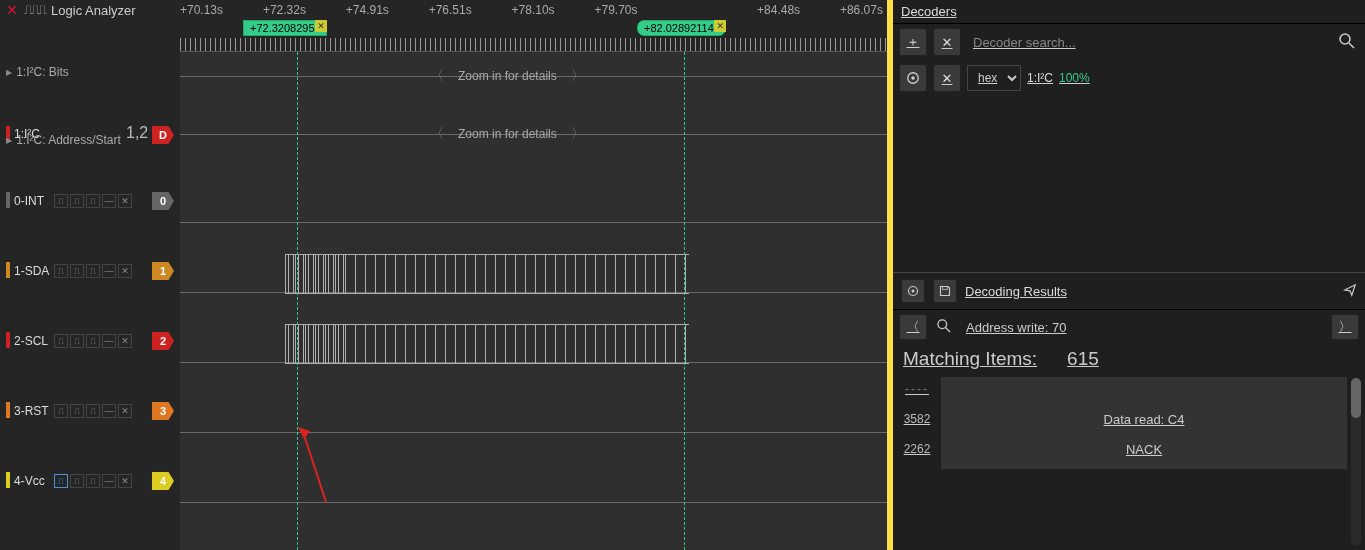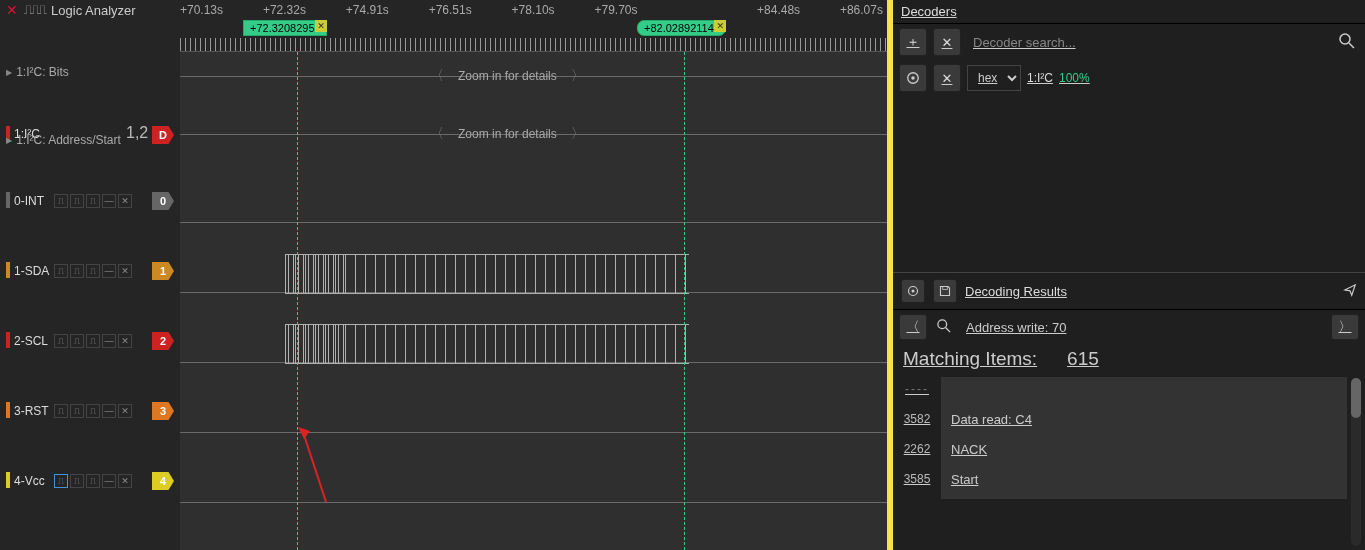--- a/index.html
+++ b/index.html
@@ -142,21 +142,21 @@
 .rp-match { padding: 4px 10px; color:#ccc; font-size:19px; }
 .rp-match .num { margin-left: 30px; }
 
 .rp-table { flex: 1; overflow: hidden; position: relative; }
 .rp-thead {
   background: #3a5568; color: #ddd; padding: 6px 8px; text-align: center; font-size: 13px;
   margin-left: 48px;
 }
 .rp-row-item { display: flex; height: 30px; align-items: center; }
 .rp-row-id { width: 48px; text-align: center; color: #bbb; font-size: 12px; }
-.rp-row-val { flex: 1; padding: 12px 10px; background: #333; margin-right: 18px; color: #ccc; font-size: 13px;}
+.rp-row-val { flex: 1; padding: 12px 10px; background: #333; margin-right: 18px; color: #ccc; font-size: 13px; text-align: center;}
 .rp-row-item.dash .rp-row-id { color:#777; letter-spacing:2px; }
 .rp-scroll { position:absolute; right:4px; top:4px; width:10px; bottom:4px; background:#2a2a2a; border-radius:5px; }
 .rp-thumb { position:absolute; right:4px; top:4px; width:10px; height:40px; background:#666; border-radius:5px; }
 
 sup { font-size: 0.7em; }
 </style>
 </head>
 <body>
 
 <div class="left-panel">
@@ -397,20 +397,16 @@
           <div class="rp-row-val"></div>
         </div>
         <div class="rp-row-item">
           <div class="rp-row-id">3582</div>
           <div class="rp-row-val">Data read: C4</div>
         </div>
         <div class="rp-row-item">
           <div class="rp-row-id">2262</div>
           <div class="rp-row-val">NACK</div>
         </div>
-        <div class="rp-row-item">
-          <div class="rp-row-id">3585</div>
-          <div class="rp-row-val">Start</div>
-        </div>
         <div class="rp-row-item"></div>
       </div>
   </div>
 </div>
 
 </body></html>

